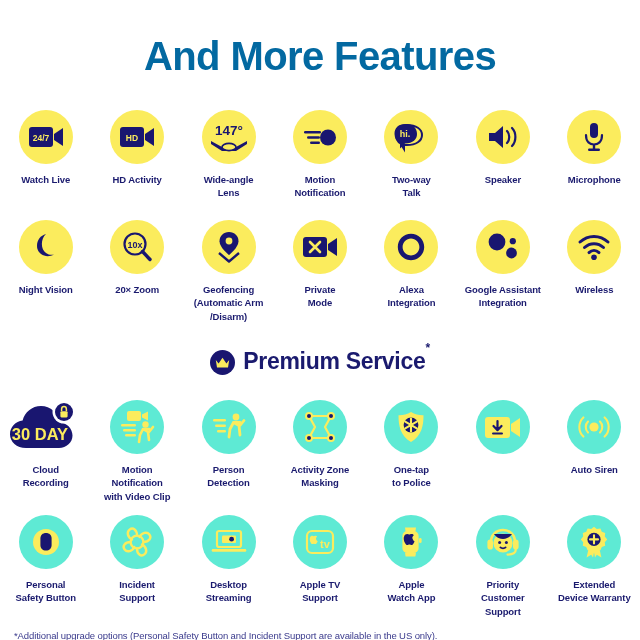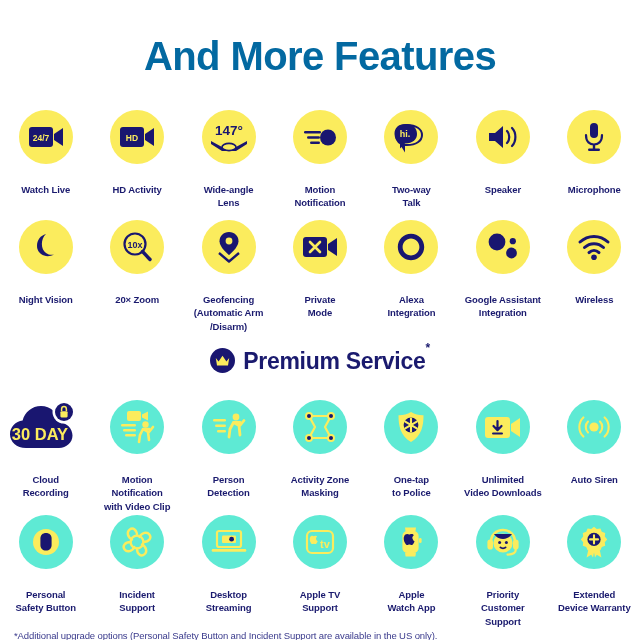--- a/index.html
+++ b/index.html
@@ -38,39 +38,39 @@
   .badge{
     width:54px;height:54px;
     border-radius:50%;
     display:flex;align-items:center;justify-content:center;
     flex:0 0 auto;
   }
   .badge.yellow{background:#fbec5d;}
   .badge.navy{background:#5eead4;}
   .badge.clear{background:transparent;}
   .label{
-    margin-top:19px;
+    margin-top:9px;
     font-size:9.5px;
     font-weight:bold;
     line-height:1.42;
     text-align:center;
     color:#1a1a6e;
     white-space:pre-line;
     letter-spacing:-0.1px;
   }
 
   .row1{top:110px;}
   .row2{top:220px;}
   .row3{top:400px;}
   .row4{top:515px;}
 
   .premium{
     position:absolute;
     top:348px;left:0;width:640px;
-    display:flex;align-items:flex-start;justify-content:center;
+    display:flex;align-items:flex-end;justify-content:center;
     gap:8px;
   }
   .premium-mark{
     width:25px;height:25px;border-radius:50%;
     background:#191670;
     display:flex;align-items:center;justify-content:center;
   }
   .premium-text{
     font-size:23px;font-weight:bold;color:#1a1a6e;
     letter-spacing:-0.3px;
@@ -346,22 +346,20 @@
 
     <div class="cell">
       <div class="badge navy">
         <svg width="36" height="26" viewBox="0 0 36 26">
           <rect x="0" y="3" width="25" height="21" rx="3" fill="#fbec5d"></rect>
           <path d="M26 10 L35 4 L35 23 L26 17 Z" fill="#fbec5d"></path>
           <path d="M12.5 7 L12.5 15.5 M8.5 12 L12.5 16.2 L16.5 12" stroke="#191670" stroke-width="2.2" stroke-linecap="round" stroke-linejoin="round" fill="none"></path>
           <rect x="7" y="18.4" width="11" height="2.2" rx="1.1" fill="#191670"></rect>
         </svg>
       </div>
-      <div class="label">Unlimited
-Video Downloads</div>
     </div>
 
     <div class="cell">
       <div class="badge navy">
         <svg width="34" height="26" viewBox="0 0 34 26">
           <circle cx="17" cy="13" r="4.6" fill="#fbec5d"></circle>
           <path d="M11 7.6 C8 10.6 8 15.4 11 18.4" fill="none" stroke="#fbec5d" stroke-width="2.1" stroke-linecap="round"></path>
           <path d="M23 7.6 C26 10.6 26 15.4 23 18.4" fill="none" stroke="#fbec5d" stroke-width="2.1" stroke-linecap="round"></path>
           <path d="M6.4 3.4 C1 8.4 1 17.6 6.4 22.6" fill="none" stroke="#fbec5d" stroke-width="2.1" stroke-linecap="round"></path>
           <path d="M27.6 3.4 C33 8.4 33 17.6 27.6 22.6" fill="none" stroke="#fbec5d" stroke-width="2.1" stroke-linecap="round"></path>

